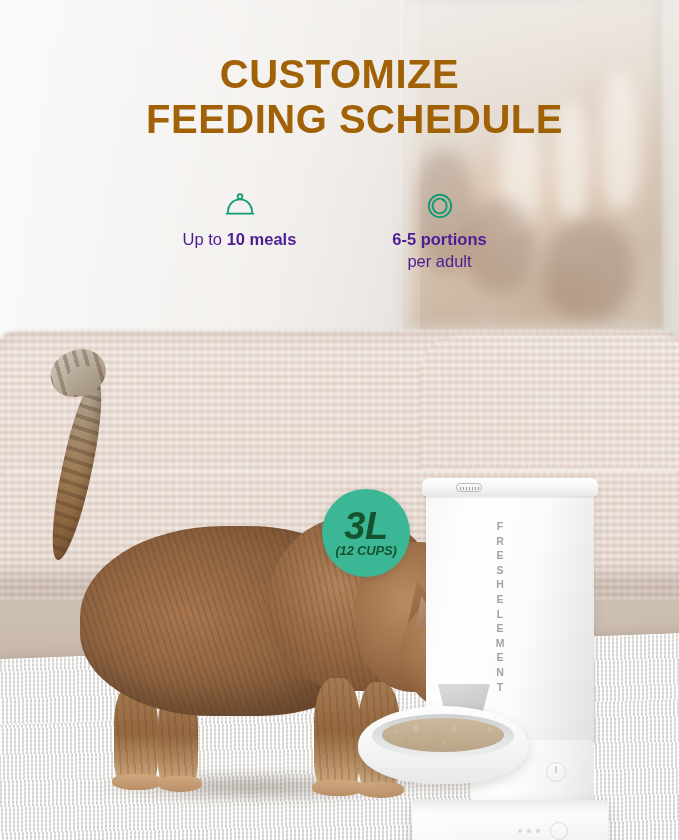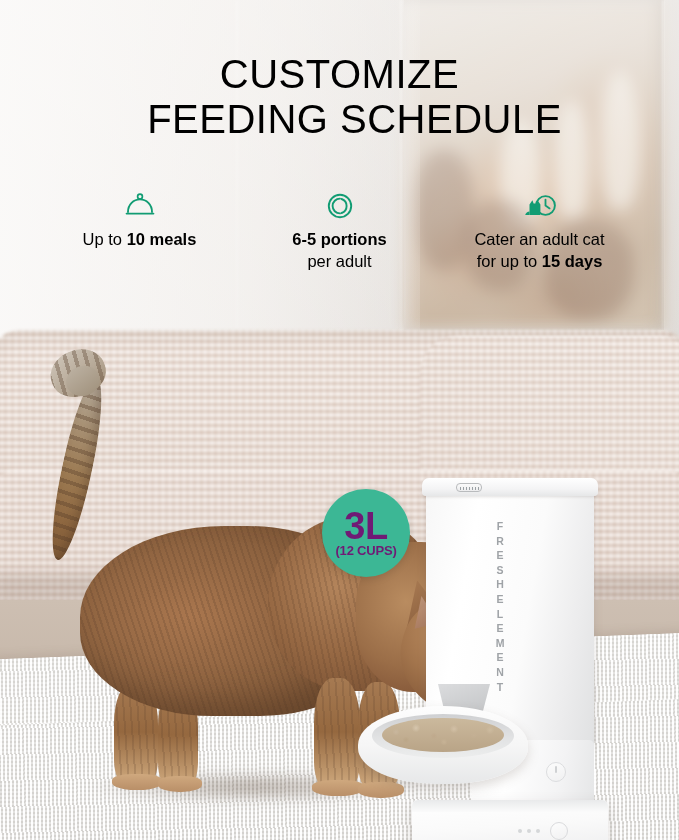--- a/index.html
+++ b/index.html
@@ -115,45 +115,46 @@
     transform:rotate(-2.2deg);
     background:
       repeating-linear-gradient(90deg, rgba(200,198,194,.5) 0 2px, rgba(255,255,255,.92) 2px 4px),
       repeating-linear-gradient(0deg, rgba(200,198,194,.45) 0 2px, rgba(255,255,255,.88) 2px 4px),
       linear-gradient(180deg,#faf9f8 0%,#f0eeec 100%);
   }
 
   
   .headline {
     position:absolute; left:0; top:52px; width:679px; text-align:center;
-    color:#000000; letter-spacing:.5px; line-height:1.12;
-    font-weight:400; font-size:40px;
+    color:#a16207; letter-spacing:.5px; line-height:1.12;
+    font-weight:700; font-size:40px;
   }
   .headline .l2 { display:block;margin-left:30px; }
 
   
   .features {
     position:absolute; left:0; top:186px; width:679px;
     display:flex; justify-content:center; align-items:flex-start; gap:0;
   }
   .feature { width:200px; text-align:center; }
   .feature .ic { height:40px; display:flex; align-items:center; justify-content:center; }
   .feature .ic svg { display:block; }
   .feature .ftxt {
-    margin-top:3px; font-size:16.5px; color:#000000; line-height:1.32;
+    margin-top:3px; font-size:16.5px; color:#4c1d95; line-height:1.32;
   }
   .feature .ftxt b { font-weight:700; }
   .feature .ftxt .ln { display:block; white-space:nowrap; }
 
   
   .badge {
     position:absolute; left:322px; top:489px; width:88px; height:88px;
-    border-radius:50%; color:#701a75; text-align:center;
+    border-radius:50%; color:#14532d; text-align:center;
     display:flex; flex-direction:column; align-items:center; justify-content:center;
     box-shadow:0 2px 8px rgba(0,0,0,.12);
+    font-style:italic;
   }
   .badge .b1 { font-size:38px; font-weight:800; line-height:.94; letter-spacing:-.5px; }
   .badge .b2 { font-size:13px; font-weight:800; line-height:1; margin-top:0; letter-spacing:-.2px; }
 
   
   .feeder { position:absolute; left:420px; top:470px; width:180px; height:320px; }
   .hopper {
     position:absolute; left:6px; top:16px; width:168px; height:260px;
     border-radius:6px 6px 3px 3px;
     background:linear-gradient(100deg,#f7f7f7 0%,#ffffff 26%,#fbfbfb 58%,#ececed 82%,#e0e1e2 100%);
@@ -424,37 +425,20 @@
         </svg>
       </div>
       <div class="ftxt">
         <span class="ln">
           <b>6-5 portions</b>
         </span>
         <span class="ln">per adult</span>
       </div>
     </div>
 
-    <div class="feature">
-      <div class="ic">
-        <svg width="34" height="28" viewBox="0 0 34 28">
-          <circle cx="22.5" cy="13.5" r="9.4" fill="none" stroke="#119c73" stroke-width="1.9"></circle>
-          <path d="M22.5 7.6 L22.5 13.5 L26.6 16.4" fill="none" stroke="#119c73" stroke-width="1.8" stroke-linecap="round"></path>
-          <path d="M6.5 23 L6.5 12.5 L9.4 8.2 L10.6 11.4 L13.4 11.4 L14.6 8.2
-                   L17.4 12.5 L17.4 23 Z" fill="#119c73"></path>
-          <path d="M2.2 23 L6.5 23 L6.5 19.6 C4.4 19.8 2.9 21.1 2.2 23 Z" fill="#119c73"></path>
-        </svg>
-      </div>
-      <div class="ftxt">
-        <span class="ln">Cater an adult cat</span>
-        <span class="ln">
-          <span>for up to </span><b>15 days</b>
-        </span>
-      </div>
-    </div>
 
   </div>
 
   <div class="cat">
     <div class="cat-shadow"></div>
 
     <div class="tail">
       <div class="tail-shaft"></div>
       <div class="tail-tip"></div>
       <div class="tail-tip2"></div>

